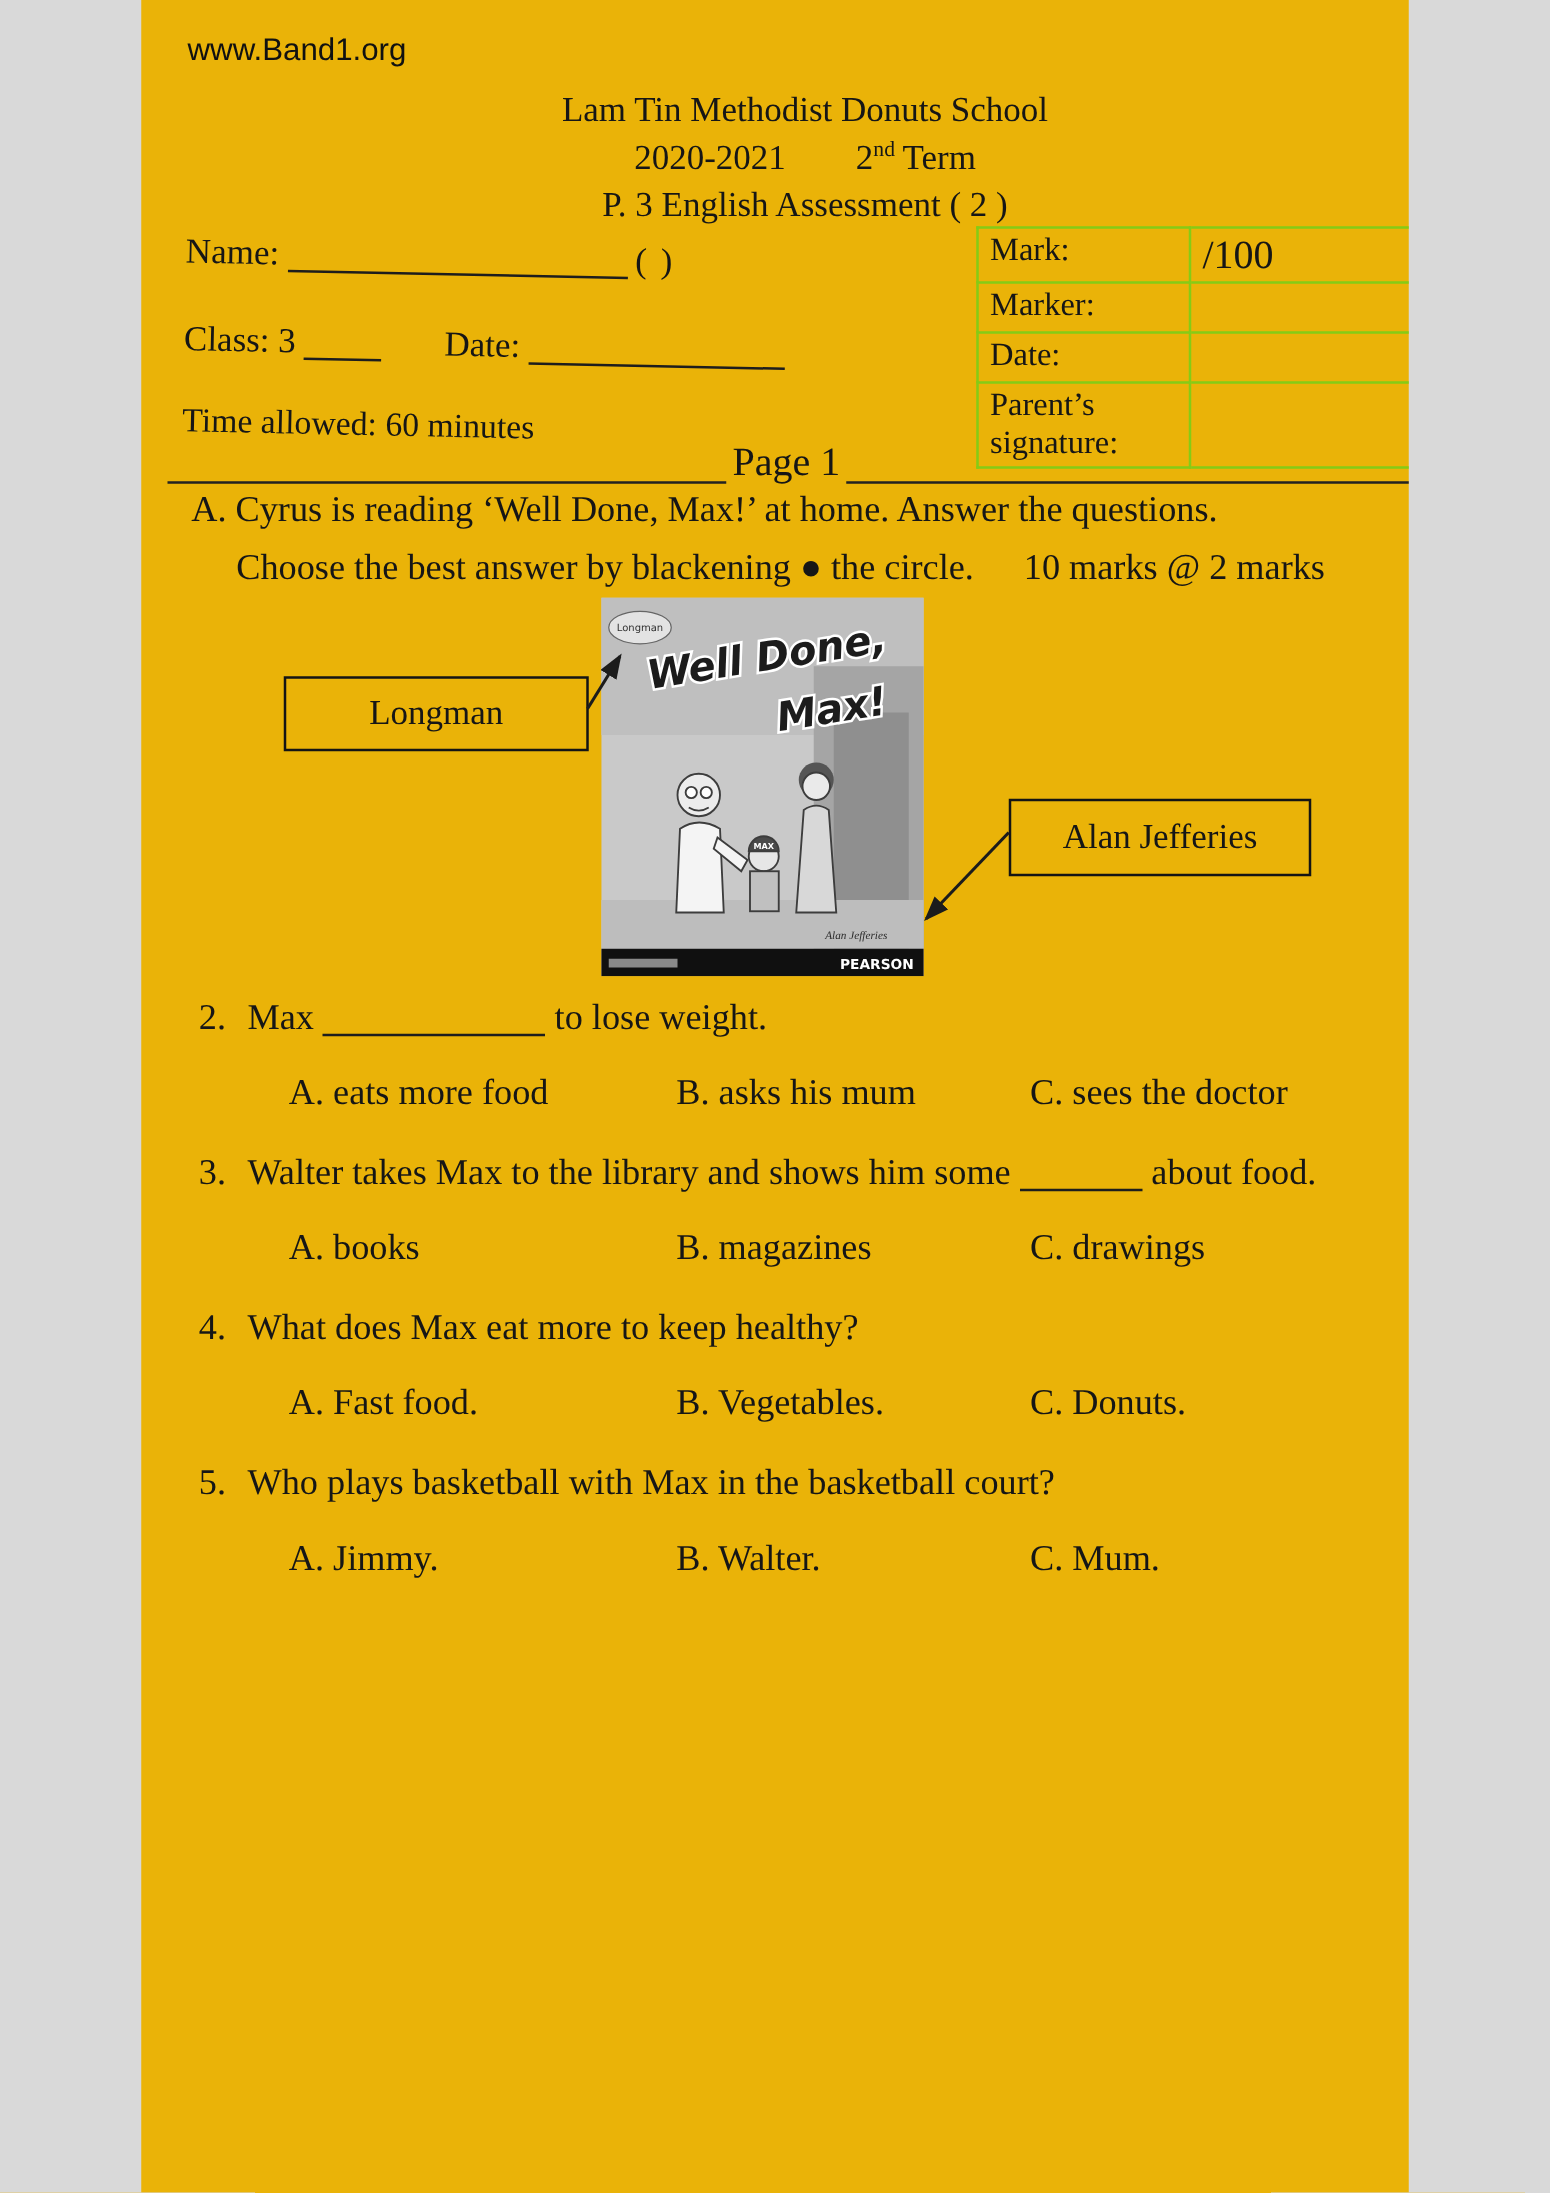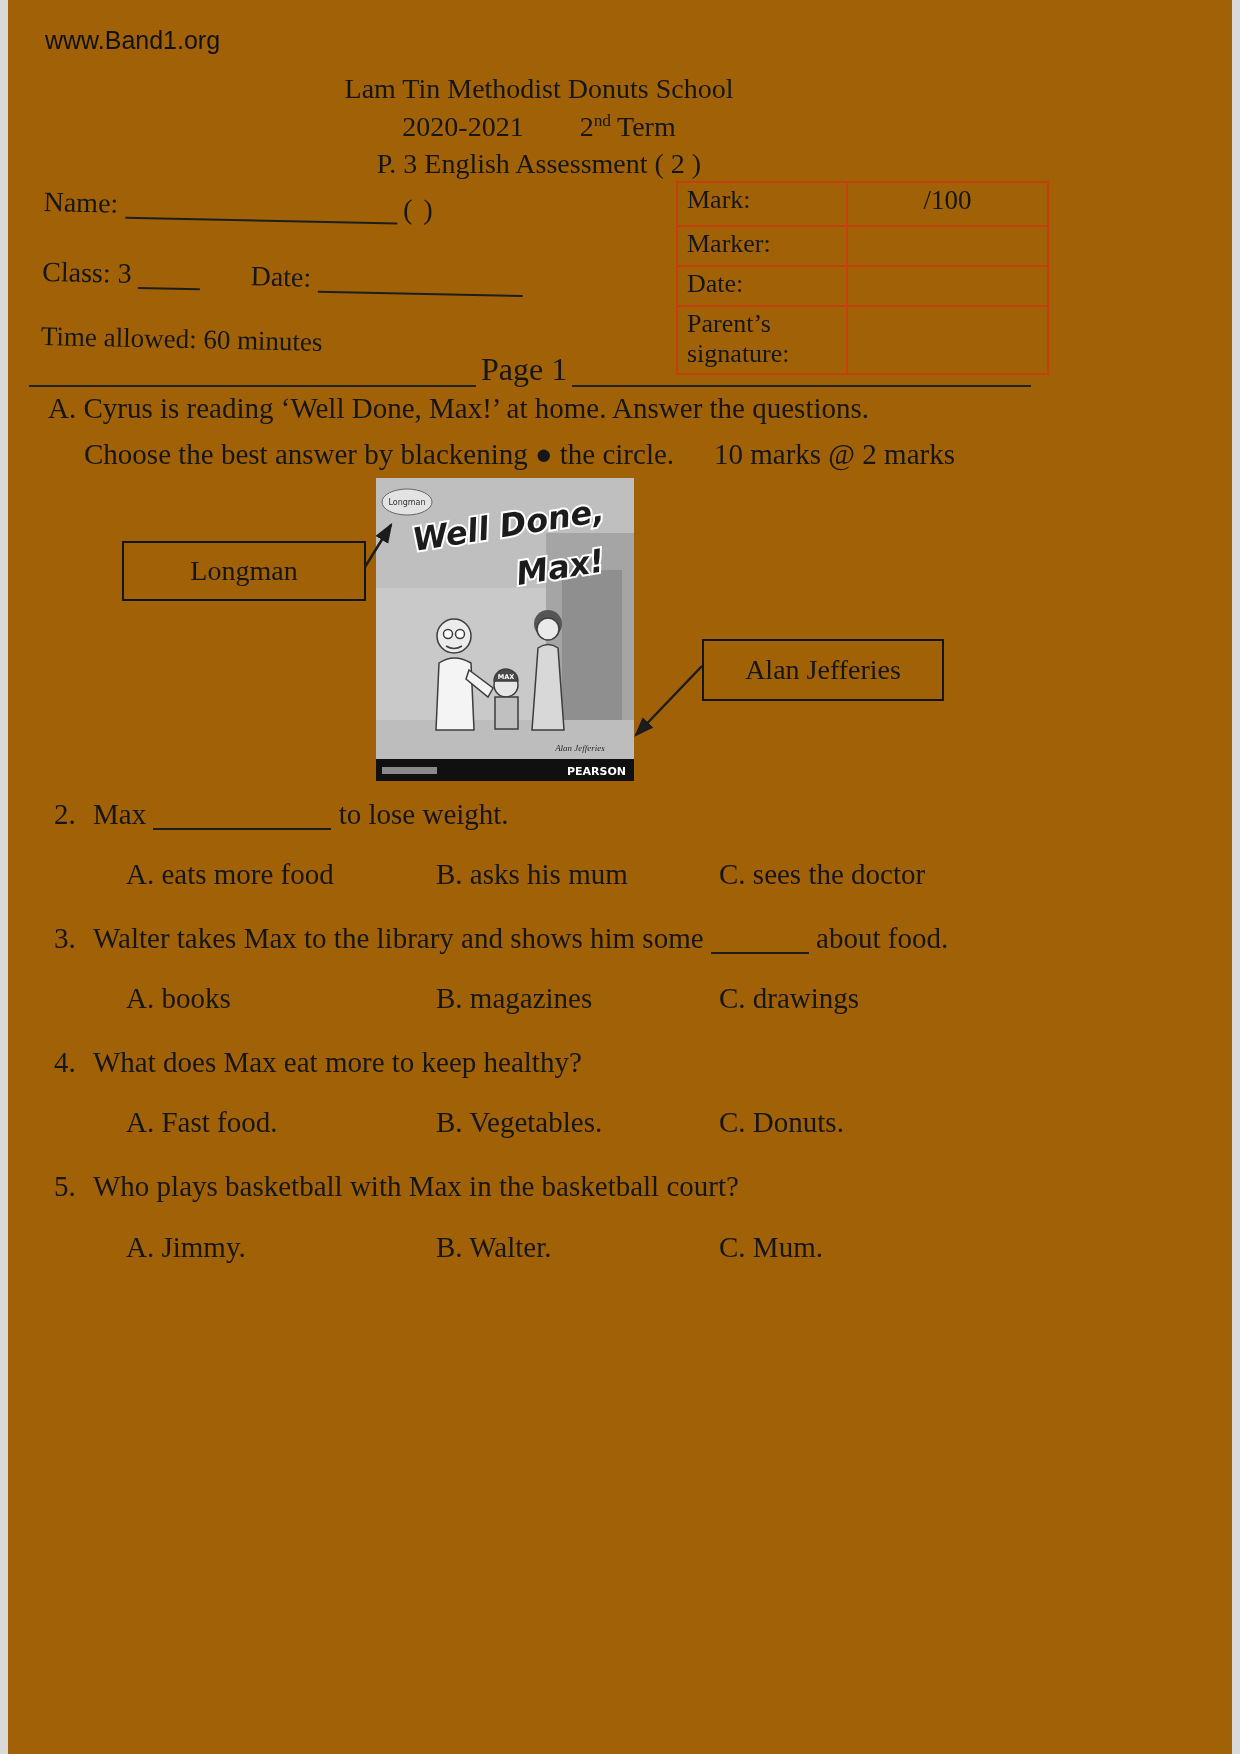--- a/index.html
+++ b/index.html
@@ -1,44 +1,44 @@
 <!DOCTYPE html>
 <html><head>
 <meta charset="utf-8">
 <style>
   html,body{margin:0;padding:0;background:#d9d9d9;}
   .page{
-    position:relative;width:1224px;height:1754px;margin:0 auto;
-    background:#a16207;overflow:hidden;
+    position:relative;width:1014px;height:1754px;margin:0 auto;
+    background:#eab308;overflow:hidden;
     font-family:"Liberation Serif",serif;color:#161616;
   }
   
   .watermark{position:absolute;left:37px;top:26px;font-family:"Liberation Sans",sans-serif;font-size:25px;color:#111;}
   
   .header{position:absolute;left:0;top:72px;width:1062px;text-align:center;font-size:28px;line-height:1.2;}
   .header .line{margin:0 0 4px 0;}
   .term-gap{display:inline-block;width:56px;}
   sup{font-size:0.62em;}
   .term-word{margin-left:6px;}
   
   .student{position:absolute;left:36px;top:186px;width:620px;font-size:28px;transform:rotate(1.2deg);transform-origin:left top;}
   .blank{display:inline-block;border-bottom:2px solid #1d1d1d;height:2px;vertical-align:-6px;}
   .student .row2{margin-top:38px;}
   .student .row3{margin-top:33px;font-size:27px;}
   .gap-sm{display:inline-block;width:50px;}
   .paren{margin-left:6px;letter-spacing:2px;}
   
   .mtable{position:absolute;left:668px;top:181px;width:373px;border-collapse:collapse;font-size:26px;}
-  .mtable td{border:2px solid #c2410c;padding:2px 9px;vertical-align:top;}
+  .mtable td{border:2px solid #84cc16;padding:2px 9px;vertical-align:top;}
   .mtable .lbl{width:150px;}
   .mtable .r1 td{height:38px;}
   .mtable .r2 td{height:34px;}
   .mtable .r3 td{height:34px;}
   .mtable .r4 td{height:62px;}
-  .mark-val{text-align:center;font-size:27px;}
+  .mark-val{text-align:left;font-size:32px;}
   .mtable .parent{line-height:1.15;margin-left:24px;}
   
   .pagebar{position:absolute;left:21px;top:352px;width:1002px;display:flex;align-items:flex-end;font-size:32px;}
   .pagebar .seg1{flex:0 0 447px;border-bottom:2px solid #222;height:28px;}
   .pagebar .seg2{flex:1;border-bottom:2px solid #222;height:28px;}
   .pagebar .ptext{padding:0 5px;line-height:1.1;}
   
   .secA1{position:absolute;left:40px;top:392px;font-size:29px;}
   .secA2{position:absolute;left:76px;top:438px;font-size:29px;}
   .secA2 .marksnote{position:absolute;left:630px;top:0;white-space:nowrap;}

